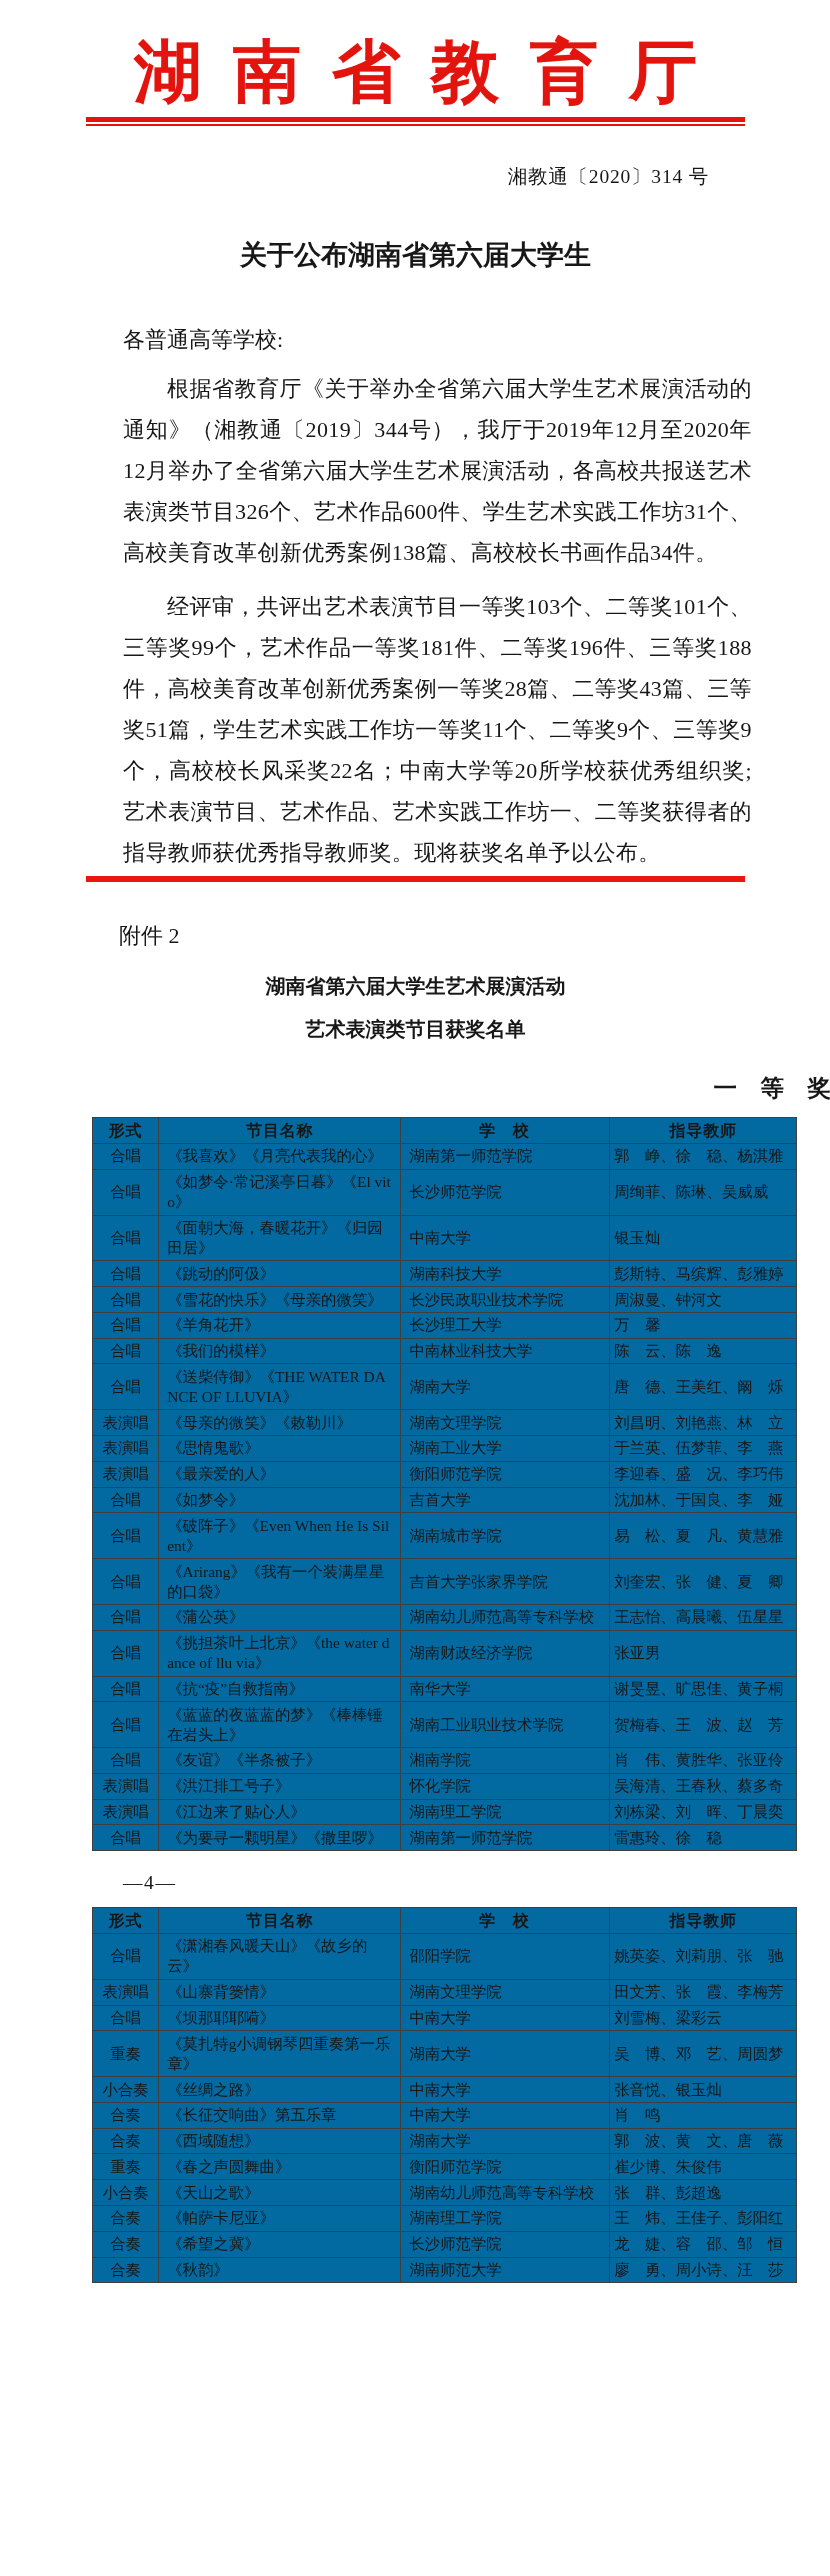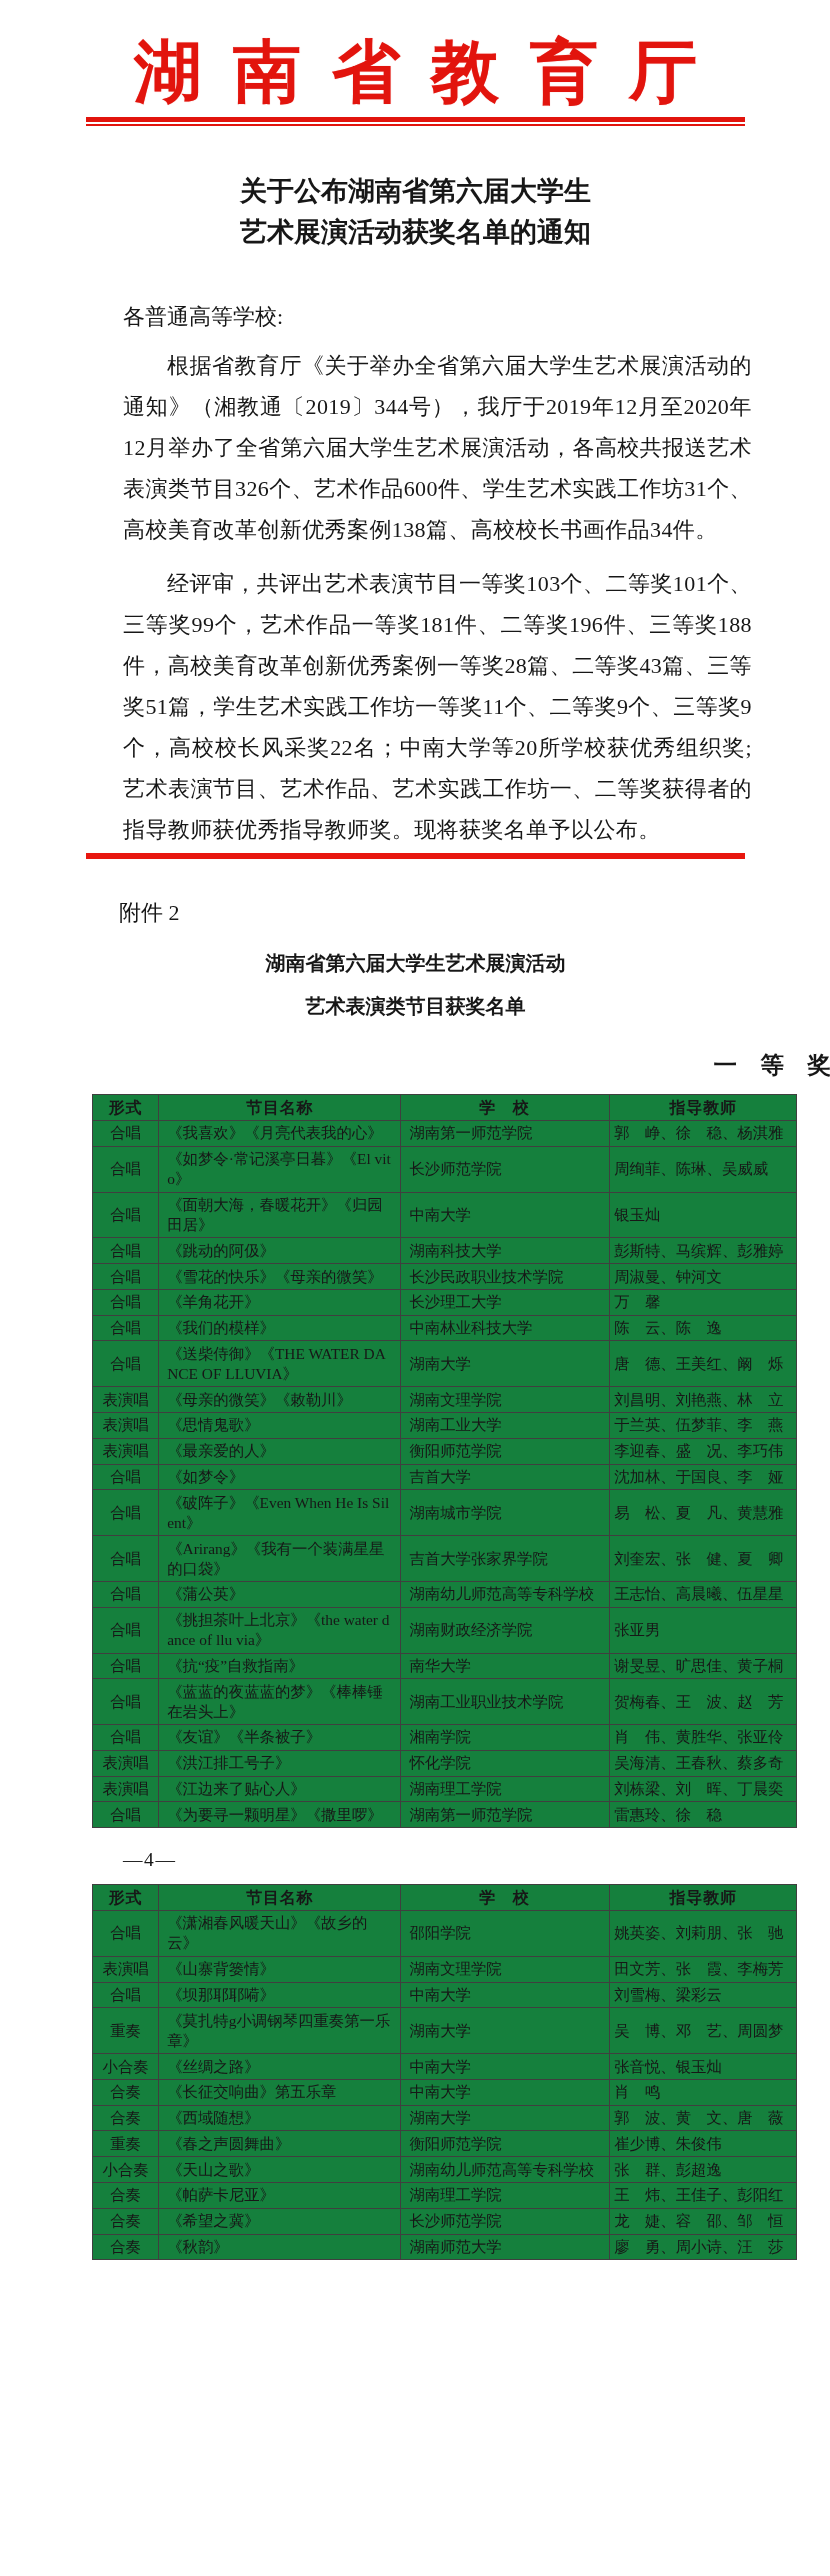--- a/index.html
+++ b/index.html
@@ -30,21 +30,21 @@
   }
   .red-line2 { width:659px; margin:3.2px auto 0 auto; border-top:6.5px solid #e8170f; }
   
   .att-label { margin:39px 0 0 119px; font-size:22px; }
   .att-title { margin-top:14px; text-align:center; font-size:20px; font-weight:bold; line-height:43px; }
   .section-heading { margin-top:21px; text-align:right; font-size:23.5px; font-weight:bold; }
   
   table.award {
     border-collapse:collapse; table-layout:fixed;
     width:682px; margin:13px 0 0 92px;
-    font-size:15.4px; background:#15803d;
+    font-size:15.4px; background:#0369a1;
   }
   table.award th, table.award td {
     border:0.8px solid #3f3f3f; line-height:20px; vertical-align:middle;
     overflow:hidden; word-break:break-all;
   }
   table.award th {
     font-weight:bold; text-align:center; height:20px; padding:2.4px 1.6px;
     border-bottom-width:1.6px; font-size:16px; letter-spacing:0.8px;
   }
   table.award td { height:20px; padding:2.4px 8px; }
@@ -56,24 +56,24 @@
   .page-num { margin:21px 0 0 123px; font-size:19.5px; letter-spacing:1.6px; }
   .t2 { margin-top:258px; }
 </style>
 </head>
 <body>
 
 <div class="page">
 
   <div class="lh-title">湖南省教育厅</div>
   <div class="red-rule"></div>
+  <div class="doc-no">湘教通〔2020〕314 号</div>
 
   <div class="notice-title">
     <div>关于公布湖南省第六届大学生</div>
-    <div>艺术展演活动获奖名单的通知</div>
   </div>
 
   <div class="salutation">各普通高等学校:</div>
   <p class="para">根据省教育厅《关于举办全省第六届大学生艺术展演活动的通知》（湘教通〔2019〕344号），我厅于2019年12月至2020年12月举办了全省第六届大学生艺术展演活动，各高校共报送艺术表演类节目326个、艺术作品600件、学生艺术实践工作坊31个、高校美育改革创新优秀案例138篇、高校校长书画作品34件。</p>
   <p class="para">经评审，共评出艺术表演节目一等奖103个、二等奖101个、三等奖99个，艺术作品一等奖181件、二等奖196件、三等奖188件，高校美育改革创新优秀案例一等奖28篇、二等奖43篇、三等奖51篇，学生艺术实践工作坊一等奖11个、二等奖9个、三等奖9个，高校校长风采奖22名；中南大学等20所学校获优秀组织奖;艺术表演节目、艺术作品、艺术实践工作坊一、二等奖获得者的指导教师获优秀指导教师奖。现将获奖名单予以公布。</p>
 
   <div class="red-line2"></div>
 
   <div class="att-label">附件 2</div>
   <div class="att-title">

